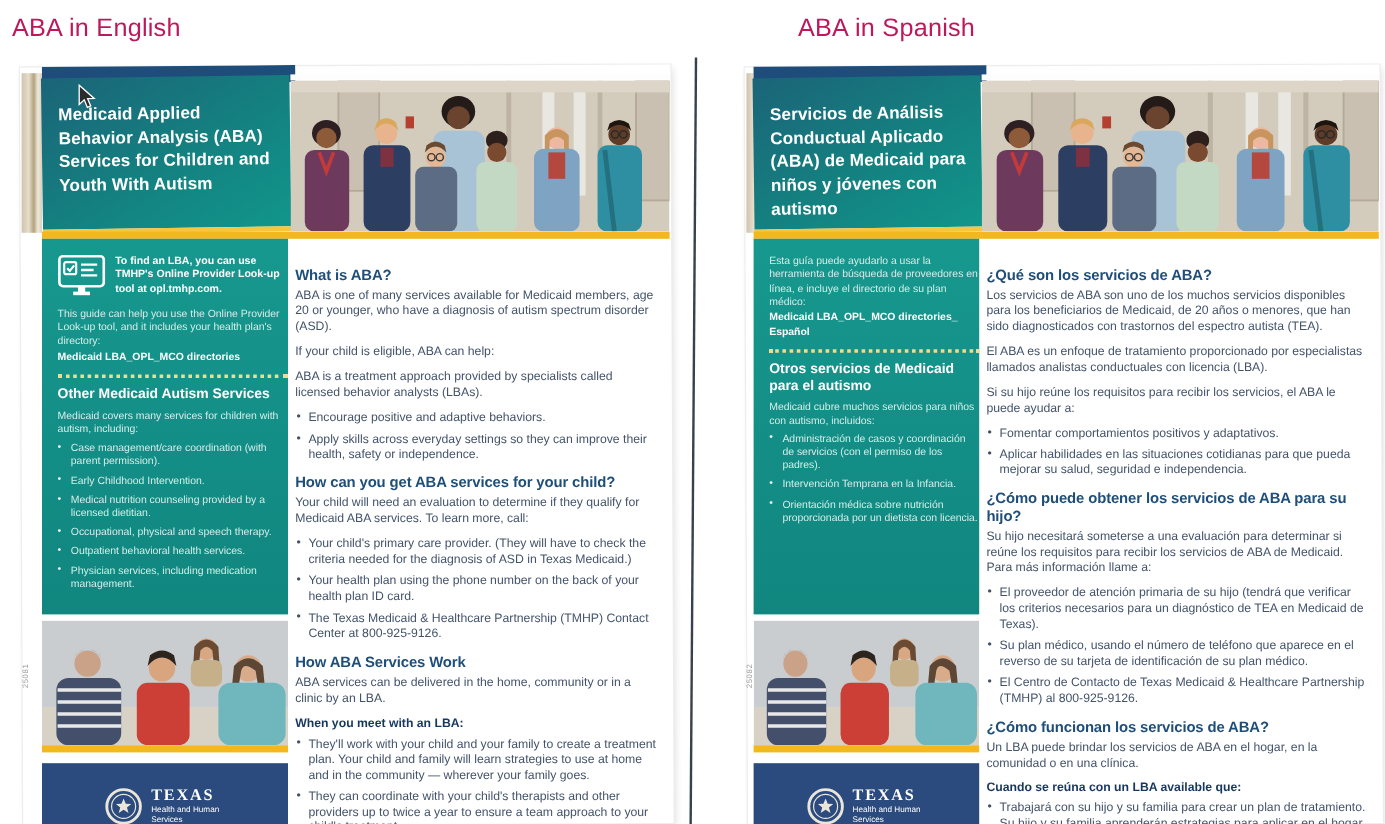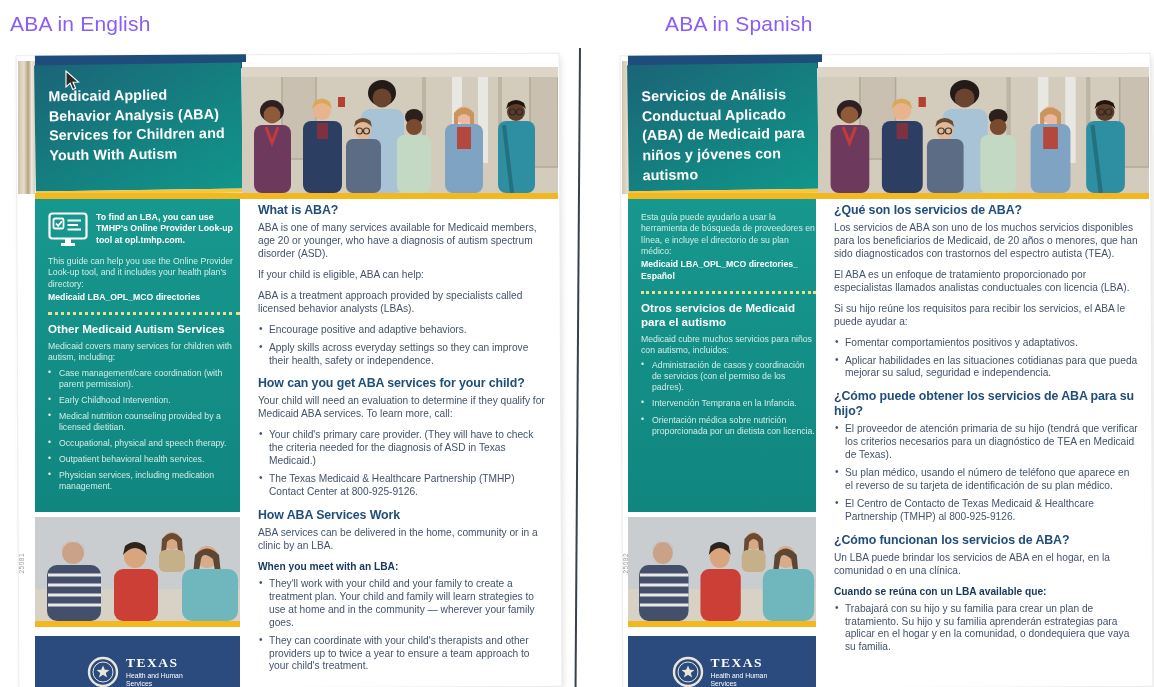--- a/index.html
+++ b/index.html
@@ -3,21 +3,21 @@
 <meta charset="utf-8">
 <style>
   html,body{margin:0;padding:0;}
   body{
     width:1154px;height:687px;position:relative;overflow:hidden;
     background:#ffffff;
     font-family:"Liberation Sans", sans-serif;
     -webkit-font-smoothing:antialiased;
   }
   .page-label{
-    position:absolute;top:12px;font-size:21px;color:#8b5cf6;letter-spacing:.2px;
+    position:absolute;top:12px;font-size:21px;color:#be185d;letter-spacing:.2px;
   }
   .label-en{left:10px;}
   .label-es{left:665px;}
   .page-divider{
     position:absolute;left:579px;top:48px;width:2px;height:639px;
     background:#37424e;transform:rotate(.4deg);transform-origin:top center;
   }
 
   
   .flyer{position:absolute;top:55px;height:632px;}
@@ -87,22 +87,22 @@
   .seal{width:32px;height:32px;flex:0 0 auto;}
   .logo-title{font-family:"Liberation Serif",serif;font-weight:bold;color:#fff;font-size:13.5px;letter-spacing:1.5px;line-height:1;}
   .logo-sub{color:#fff;font-size:6.8px;line-height:1.2;width:62px;margin-top:2px;}
   .pub-code{
     position:absolute;left:0px;top:498px;color:#9a9a9a;font-size:6.5px;
     writing-mode:vertical-rl;transform:rotate(180deg);letter-spacing:.5px;
   }
 
   
   .content{
-    position:absolute;left:calc(var(--lx) + var(--lw));right:0;top:137px;bottom:0;
-    box-sizing:border-box;padding:9px 12px 0 18px;background:transparent;
+    position:absolute;left:calc(var(--lx) + var(--lw));right:0;top:156px;bottom:0;
+    box-sizing:border-box;padding:9px 12px 0 6px;background:transparent;
   }
   .content h3{
     margin:9px 0 4px 0;color:#1f4e79;font-size:12.4px;font-weight:bold;letter-spacing:-.1px;line-height:1.2;
   }
   .content h3:first-child{margin-top:2px;}
   .content p{margin:0 0 8px 0;color:#43536a;font-size:10.2px;line-height:1.27;}
   .content .subhead{color:#17375e;font-weight:bold;margin-bottom:4px;}
   .content ul{list-style:none;margin:0 0 8px 0;padding:0;}
   .content li{
     position:relative;padding-left:11px;margin:0 0 5px 0;
@@ -258,20 +258,21 @@
     <p>If your child is eligible, ABA can help:</p>
     <p>ABA is a treatment approach provided by specialists called licensed behavior analysts (LBAs).</p>
     <ul>
         <li>Encourage positive and adaptive behaviors.</li>
         <li>Apply skills across everyday settings so they can improve their health, safety or independence.</li>
       </ul>
     <h3>How can you get ABA services for your child?</h3>
     <p>Your child will need an evaluation to determine if they qualify for Medicaid ABA services. To learn more, call:</p>
     <ul>
         <li>Your child's primary care provider. (They will have to check the criteria needed for the diagnosis of ASD in Texas Medicaid.)</li>
+        <li>Your health plan using the phone number on the back of your health plan ID card.</li>
         <li>The Texas Medicaid &amp; Healthcare Partnership (TMHP) Contact Center at 800-925-9126.</li>
       </ul>
     <h3>How ABA Services Work</h3>
     <p>ABA services can be delivered in the home, community or in a clinic by an LBA.</p>
     <p class="subhead">When you meet with an LBA:</p>
     <ul>
         <li>They'll work with your child and your family to create a treatment plan. Your child and family will learn strategies to use at home and in the community — wherever your family goes.</li>
         <li>They can coordinate with your child's therapists and other providers up to twice a year to ensure a team approach to your child's treatment.</li>
       </ul>
 
@@ -392,20 +393,21 @@
   <main class="content">
     <h3>¿Qué son los servicios de ABA?</h3>
     <p>Los servicios de ABA son uno de los muchos servicios disponibles para los beneficiarios de Medicaid, de 20 años o menores, que han sido diagnosticados con trastornos del espectro autista (TEA).</p>
     <p>El ABA es un enfoque de tratamiento proporcionado por especialistas llamados analistas conductuales con licencia (LBA).</p>
     <p>Si su hijo reúne los requisitos para recibir los servicios, el ABA le puede ayudar a:</p>
     <ul>
         <li>Fomentar comportamientos positivos y adaptativos.</li>
         <li>Aplicar habilidades en las situaciones cotidianas para que pueda mejorar su salud, seguridad e independencia.</li>
       </ul>
     <h3>¿Cómo puede obtener los servicios de ABA para su hijo?</h3>
+    <p>Su hijo necesitará someterse a una evaluación para determinar si reúne los requisitos para recibir los servicios de ABA de Medicaid. Para más información llame a:</p>
     <ul>
         <li>El proveedor de atención primaria de su hijo (tendrá que verificar los criterios necesarios para un diagnóstico de TEA en Medicaid de Texas).</li>
         <li>Su plan médico, usando el número de teléfono que aparece en el reverso de su tarjeta de identificación de su plan médico.</li>
         <li>El Centro de Contacto de Texas Medicaid &amp; Healthcare Partnership (TMHP) al 800-925-9126.</li>
       </ul>
     <h3>¿Cómo funcionan los servicios de ABA?</h3>
     <p>Un LBA puede brindar los servicios de ABA en el hogar, en la comunidad o en una clínica.</p>
     <p class="subhead">Cuando se reúna con un LBA available que:</p>
     <ul>
         <li>Trabajará con su hijo y su familia para crear un plan de tratamiento. Su hijo y su familia aprenderán estrategias para aplicar en el hogar y en la comunidad, o dondequiera que vaya su familia.</li>

